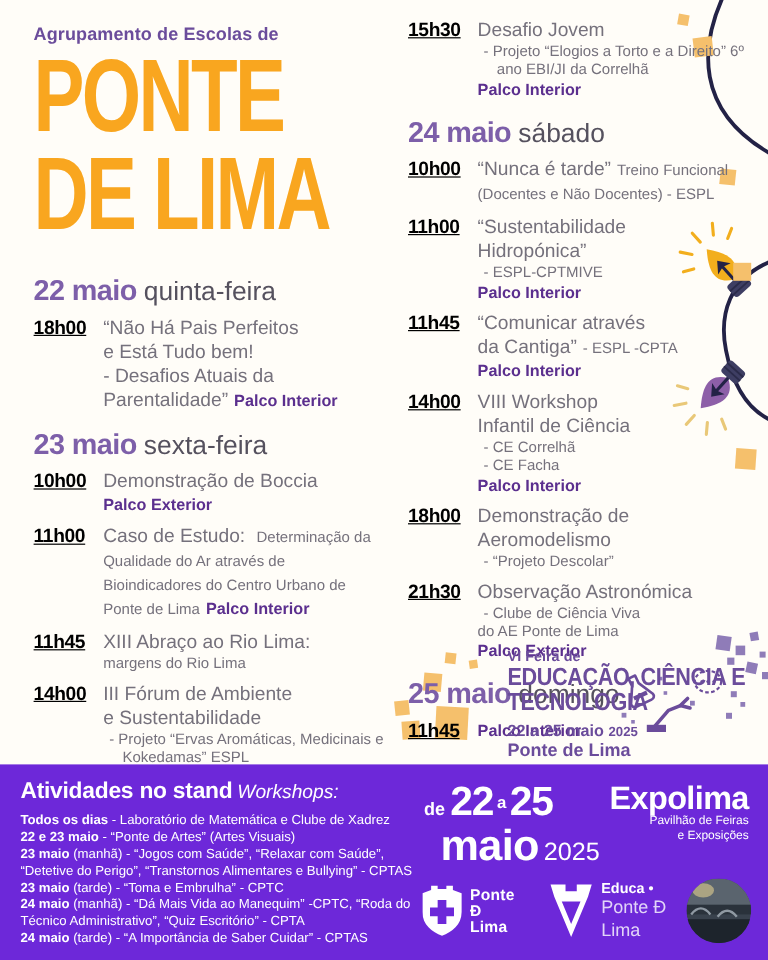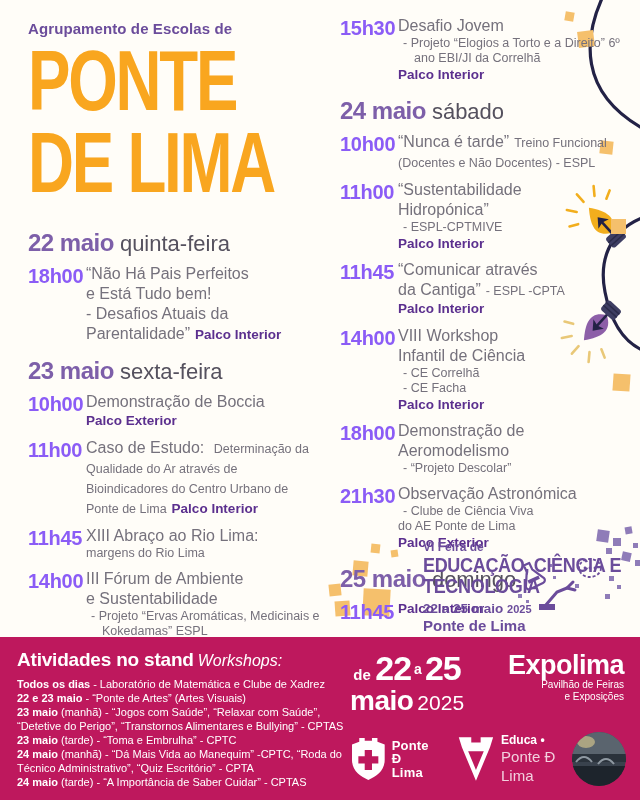--- a/index.html
+++ b/index.html
@@ -12,51 +12,51 @@
   .kicker{font-size:15px;font-weight:700;color:#6B4C9B;margin-bottom:3px;letter-spacing:.1px;}
   .big{font-size:86px;font-weight:800;color:#F9A61F;line-height:.95;letter-spacing:-3px;
        transform:scaleX(.74);transform-origin:left top;white-space:nowrap;}
   .brand{margin-bottom:26px;}
   
   .dh{margin:13px 0 7px;}
   .dd{font-size:24px;font-weight:800;color:#7D5FA9;letter-spacing:-.5px;}
   .dw{font-size:22px;font-weight:400;color:#55515E;margin-left:6px;}
   
   .event{display:flex;margin-bottom:8px;}
-  .t{flex:none;width:58px;font-weight:800;color:#8b5cf6;font-size:20px;letter-spacing:-.3px;line-height:1.25;}
+  .t{flex:none;width:58px;font-weight:800;color:#000000;font-size:16px;letter-spacing:-.3px;line-height:1.25;text-decoration:underline;}
   .b{flex:1;color:#75717C;font-size:16px;line-height:1.25;}
   .ttl{white-space:pre-line;}
   .sfx{font-size:12.5px;margin-left:5px;}
   .sm{display:block;font-size:12.5px;line-height:1.22;}
   .bl{display:block;font-size:12.5px;line-height:1.2;padding-left:16px;text-indent:-11px;}
   .bl::before{content:"-  ";}
   .vn{display:block;color:#5B2F8E;font-weight:800;font-size:13.5px;line-height:1.3;}
   .vn-in{display:inline;margin-left:5px;}
   
   .feira{position:absolute;left:423px;top:540px;width:215px;color:#6B4C9B;}
   .fe-kicker{font-size:12px;font-weight:800;margin-bottom:1px;}
   .fe-line{font-size:20.5px;font-weight:800;letter-spacing:-.4px;line-height:1.02;
            transform:scaleX(.88);transform-origin:left;white-space:nowrap;}
   .fe-dates{font-size:13.5px;font-weight:800;margin-top:4px;}
   .fe-year{font-size:11px;font-weight:700;}
   .fe-place{font-size:15px;font-weight:800;margin-top:1px;}
   
-  .footer{position:absolute;left:0;right:0;top:637px;bottom:0;background:#be185d;color:#fff;}
+  .footer{position:absolute;left:0;right:0;top:637px;bottom:0;background:#6d28d9;color:#fff;}
   .f-left{position:absolute;left:17px;top:12px;width:332px;}
   .fh-b{font-size:19px;font-weight:800;letter-spacing:-.2px;}
   .fh-i{font-size:16px;font-style:italic;font-weight:400;margin-left:4px;}
   .f-head{margin-bottom:7px;}
   .act{font-size:11px;line-height:1.27;}
   .act b{font-weight:800;margin-right:3px;}
   .f-when{position:absolute;left:350px;top:14px;width:114px;text-align:center;line-height:1;}
   .de{font-size:15px;font-weight:700;}
   .big-d{font-size:34px;font-weight:800;letter-spacing:-1px;}
   .a-sep{font-size:14px;font-weight:700;margin:0 3px;vertical-align:6px;}
   .w2{margin-top:2px;}
-  .month{font-size:28px;font-weight:800;letter-spacing:-.5px;}
+  .month{font-size:36px;font-weight:800;letter-spacing:-.5px;margin-left:17px;}
   .yr{font-size:21px;font-weight:400;margin-left:4px;}
   .f-where{position:absolute;right:16px;top:15px;text-align:right;}
   .expo{font-size:27px;font-weight:800;letter-spacing:-.5px;line-height:1;}
   .pav{font-size:10px;font-weight:400;line-height:1.18;}
   .logos{position:absolute;left:352px;right:14px;top:94px;display:flex;align-items:center;}
   .logo{display:flex;align-items:center;}
   .l-txt{margin-left:7px;font-size:13px;font-weight:800;line-height:1.05;letter-spacing:.2px;}
   .l-txt2{margin-left:7px;line-height:1.25;}
   .educa1{font-size:12px;font-weight:800;}
   .educa2{font-size:15px;font-weight:400;color:rgba(255,255,255,.8);}

